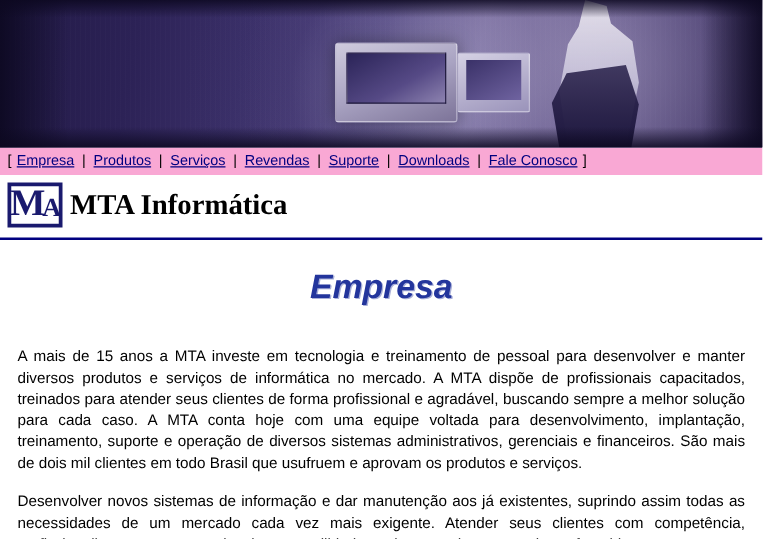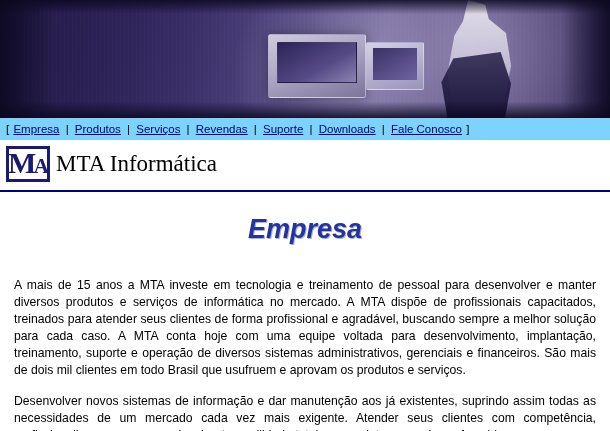--- a/index.html
+++ b/index.html
@@ -95,21 +95,21 @@
       linear-gradient(90deg, rgba(12,8,32,0.9) 0%, rgba(12,8,32,0) 9%, rgba(12,8,32,0) 92%, rgba(12,8,32,0.9) 100%);
   }
 
   
   .navbar {
     height: 22px;
     line-height: 22px;
     padding-left: 6px;
     font-size: 11.5px;
     color: #000000;
-    background: #7dd3fc;
+    background: #f9a8d4;
     white-space: nowrap;
   }
   .navbar .brk { color: #000; }
   .navbar a {
     color: #000080;
     text-decoration: underline;
     margin: 0 1px;
   }
   .navbar .sep { color: #000000; margin: 0 2px; }
 
@@ -151,20 +151,21 @@
     font-size: 21px;
     font-weight: bold;
     font-family: "Liberation Serif", serif;
     color: #1a1a6e;
     line-height: 22px;
   }
   .logo-text {
     font-family: "Liberation Serif", serif;
     font-size: 23px;
     color: #000000;
+    font-weight: bold;
   }
 
   
   .content {
     padding: 0 14px;
   }
   .section-title {
     text-align: center;
     margin-top: 22px;
     font-family: "Liberation Sans", sans-serif;

